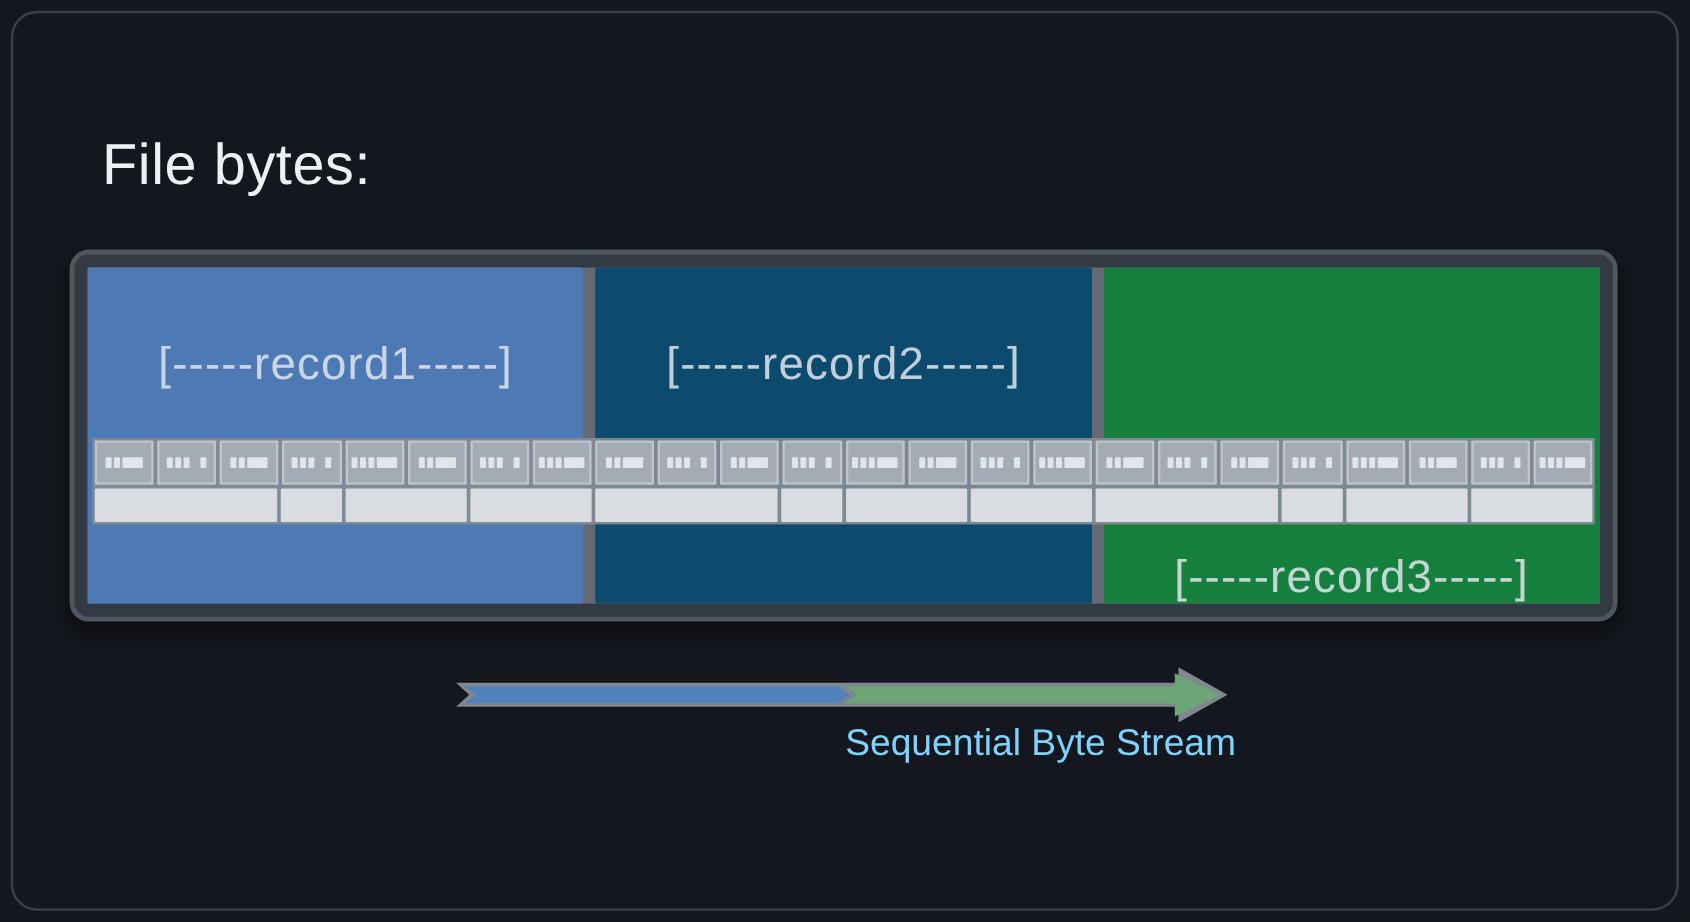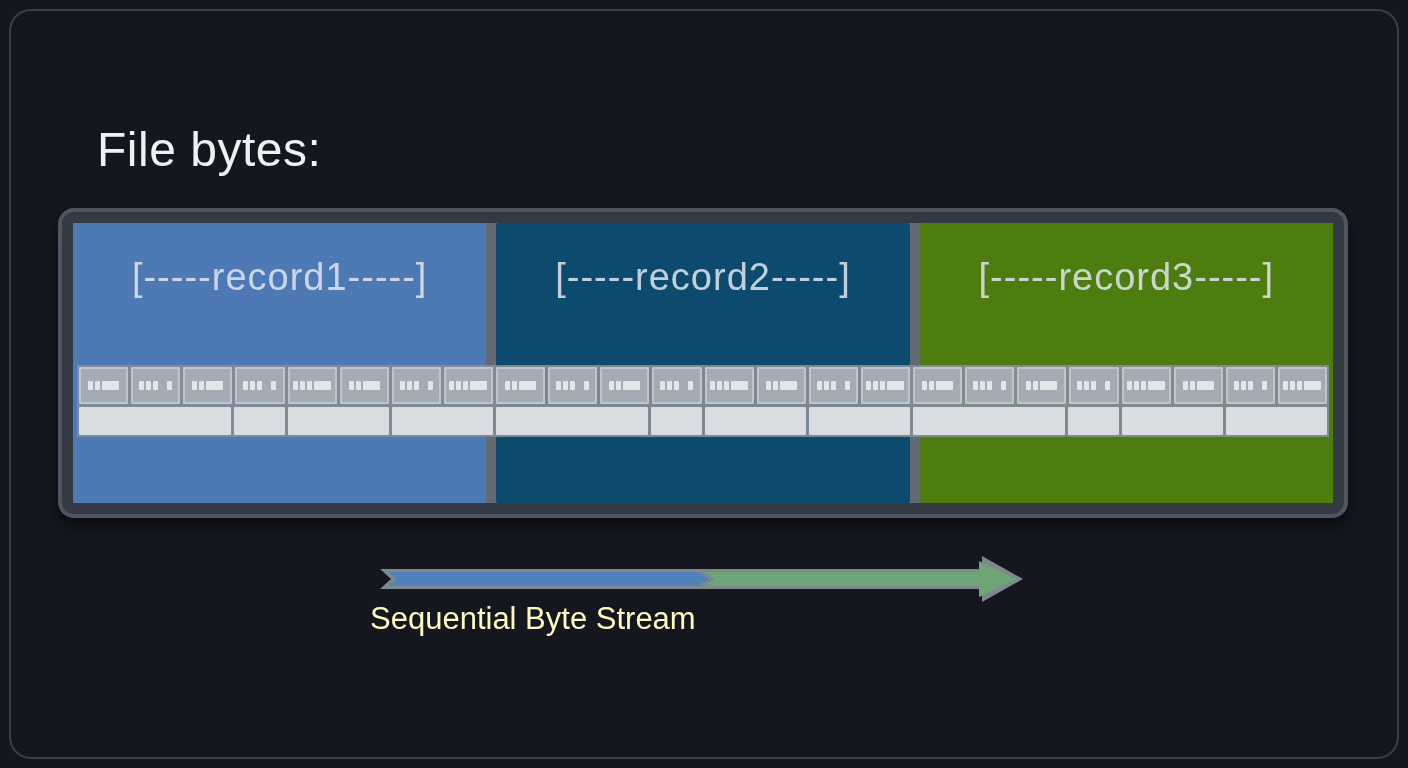--- a/index.html
+++ b/index.html
@@ -17,21 +17,21 @@
   .frame {
     position: absolute;
     left: 9px; top: 9px; right: 9px; bottom: 9px;
     border: 2px solid #3a404a;
     border-radius: 22px;
     pointer-events: none;
   }
   .title {
     position: absolute;
     left: 85px; top: 110px;
-    margin: 12px;
+    margin: 0;
     font-size: 48px;
     font-weight: 400;
     letter-spacing: 0.5px;
     color: #eef1f4;
   }
   .container {
     position: absolute;
     left: 58px; top: 208px;
     width: 1290px; height: 310px;
     box-sizing: border-box;
@@ -46,21 +46,21 @@
     gap: 10px;
     height: 100%;
     background: #646a74;
   }
   .record {
     flex: 1;
     position: relative;
     display: flex;
     justify-content: center;
     align-items: flex-start;
-    padding-top: 33px;
+    padding-top: 60px;
     box-sizing: border-box;
     border-radius: 2px;
   }
   .record-label {
     font-size: 38px;
     color: rgba(224,230,238,0.85);
     white-space: pre;
     letter-spacing: 1px;
   }
   .strip {
@@ -107,42 +107,42 @@
   }
   .arrow-svg {
     position: absolute;
     left: 370px; top: 547px;
     width: 660px; height: 64px;
   }
   .arrow-label {
     position: absolute;
     left: 370px; top: 601px;
     width: 660px;
-    text-align: left;
+    text-align: right;
     font-size: 31px;
-    color: #fef9c3;
+    color: #7dd3fc;
   }
 </style>
 </head>
 <body>
 
 <div class="slide">
   <div class="frame"></div>
 
   <h1 class="title">File bytes:</h1>
 
   <div class="container">
     <div class="records">
       <div class="record" style="background: rgb(77, 122, 181);">
         <span class="record-label">[-----record1-----]</span>
       </div>
       <div class="record" style="background: #0c4a6e;">
         <span class="record-label">[-----record2-----]</span>
       </div>
-      <div class="record" style="background: #4d7c0f;">
+      <div class="record" style="background: #15803d; align-items: flex-end;">
         <span class="record-label">[-----record3-----]</span>
       </div>
     </div>
 
     <div class="strip">
       <div class="strip-top" id="cellsRow">
           <div class="byte-cell">
             <span class="blk s"></span>
             <span class="blk s"></span>
             <span class="blk w"></span>

